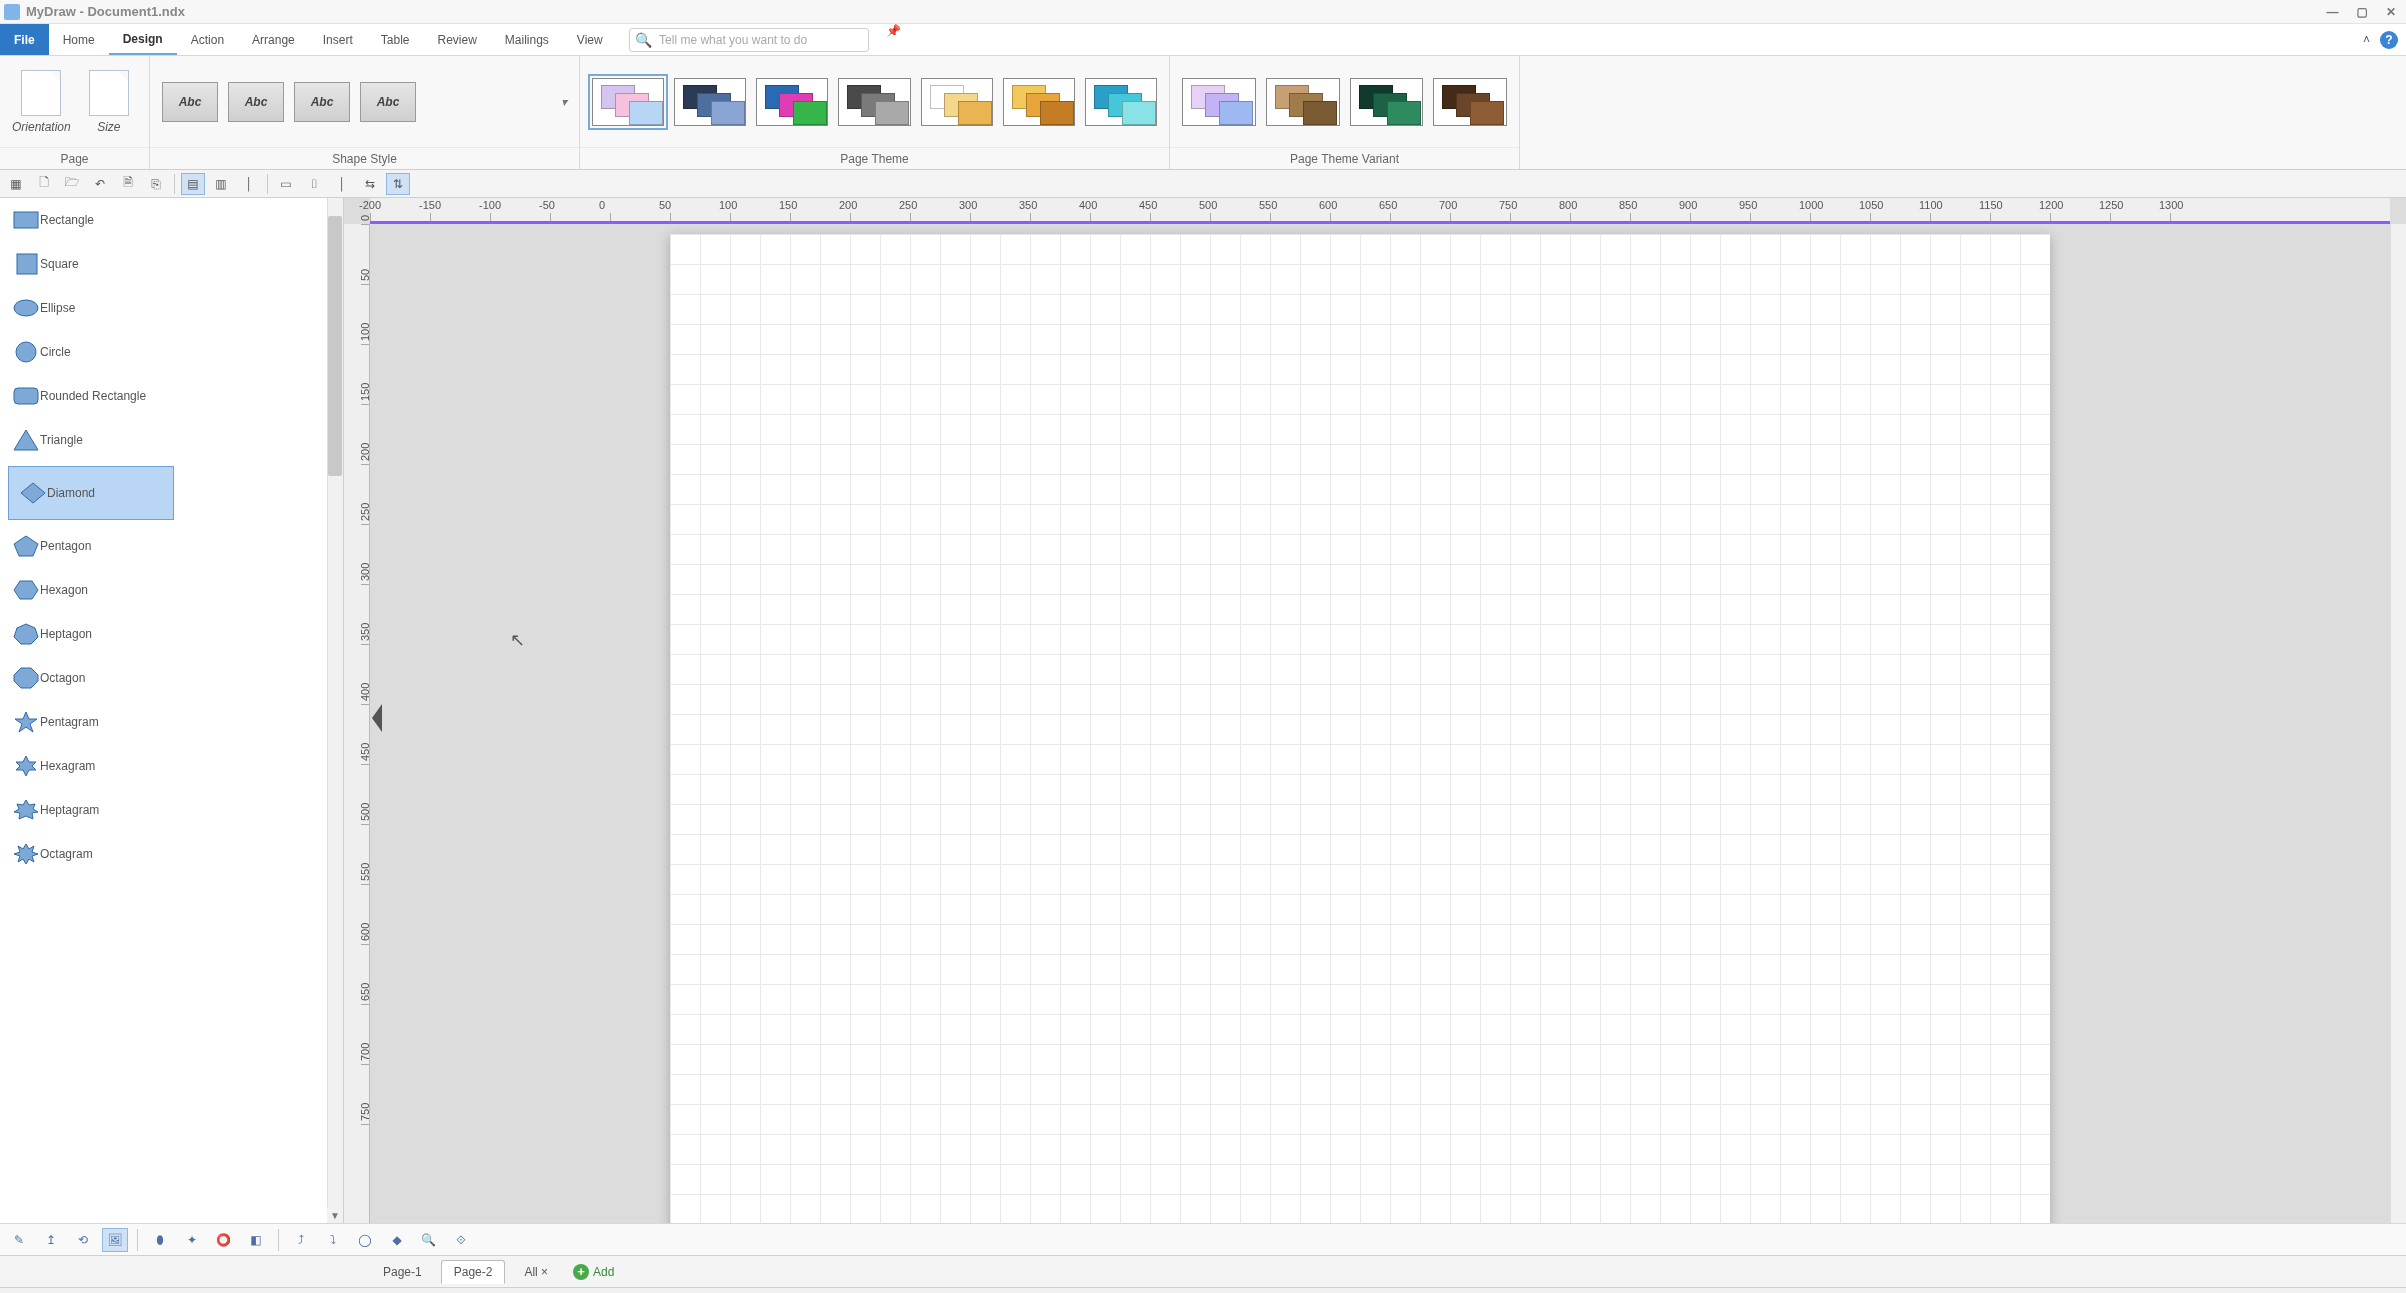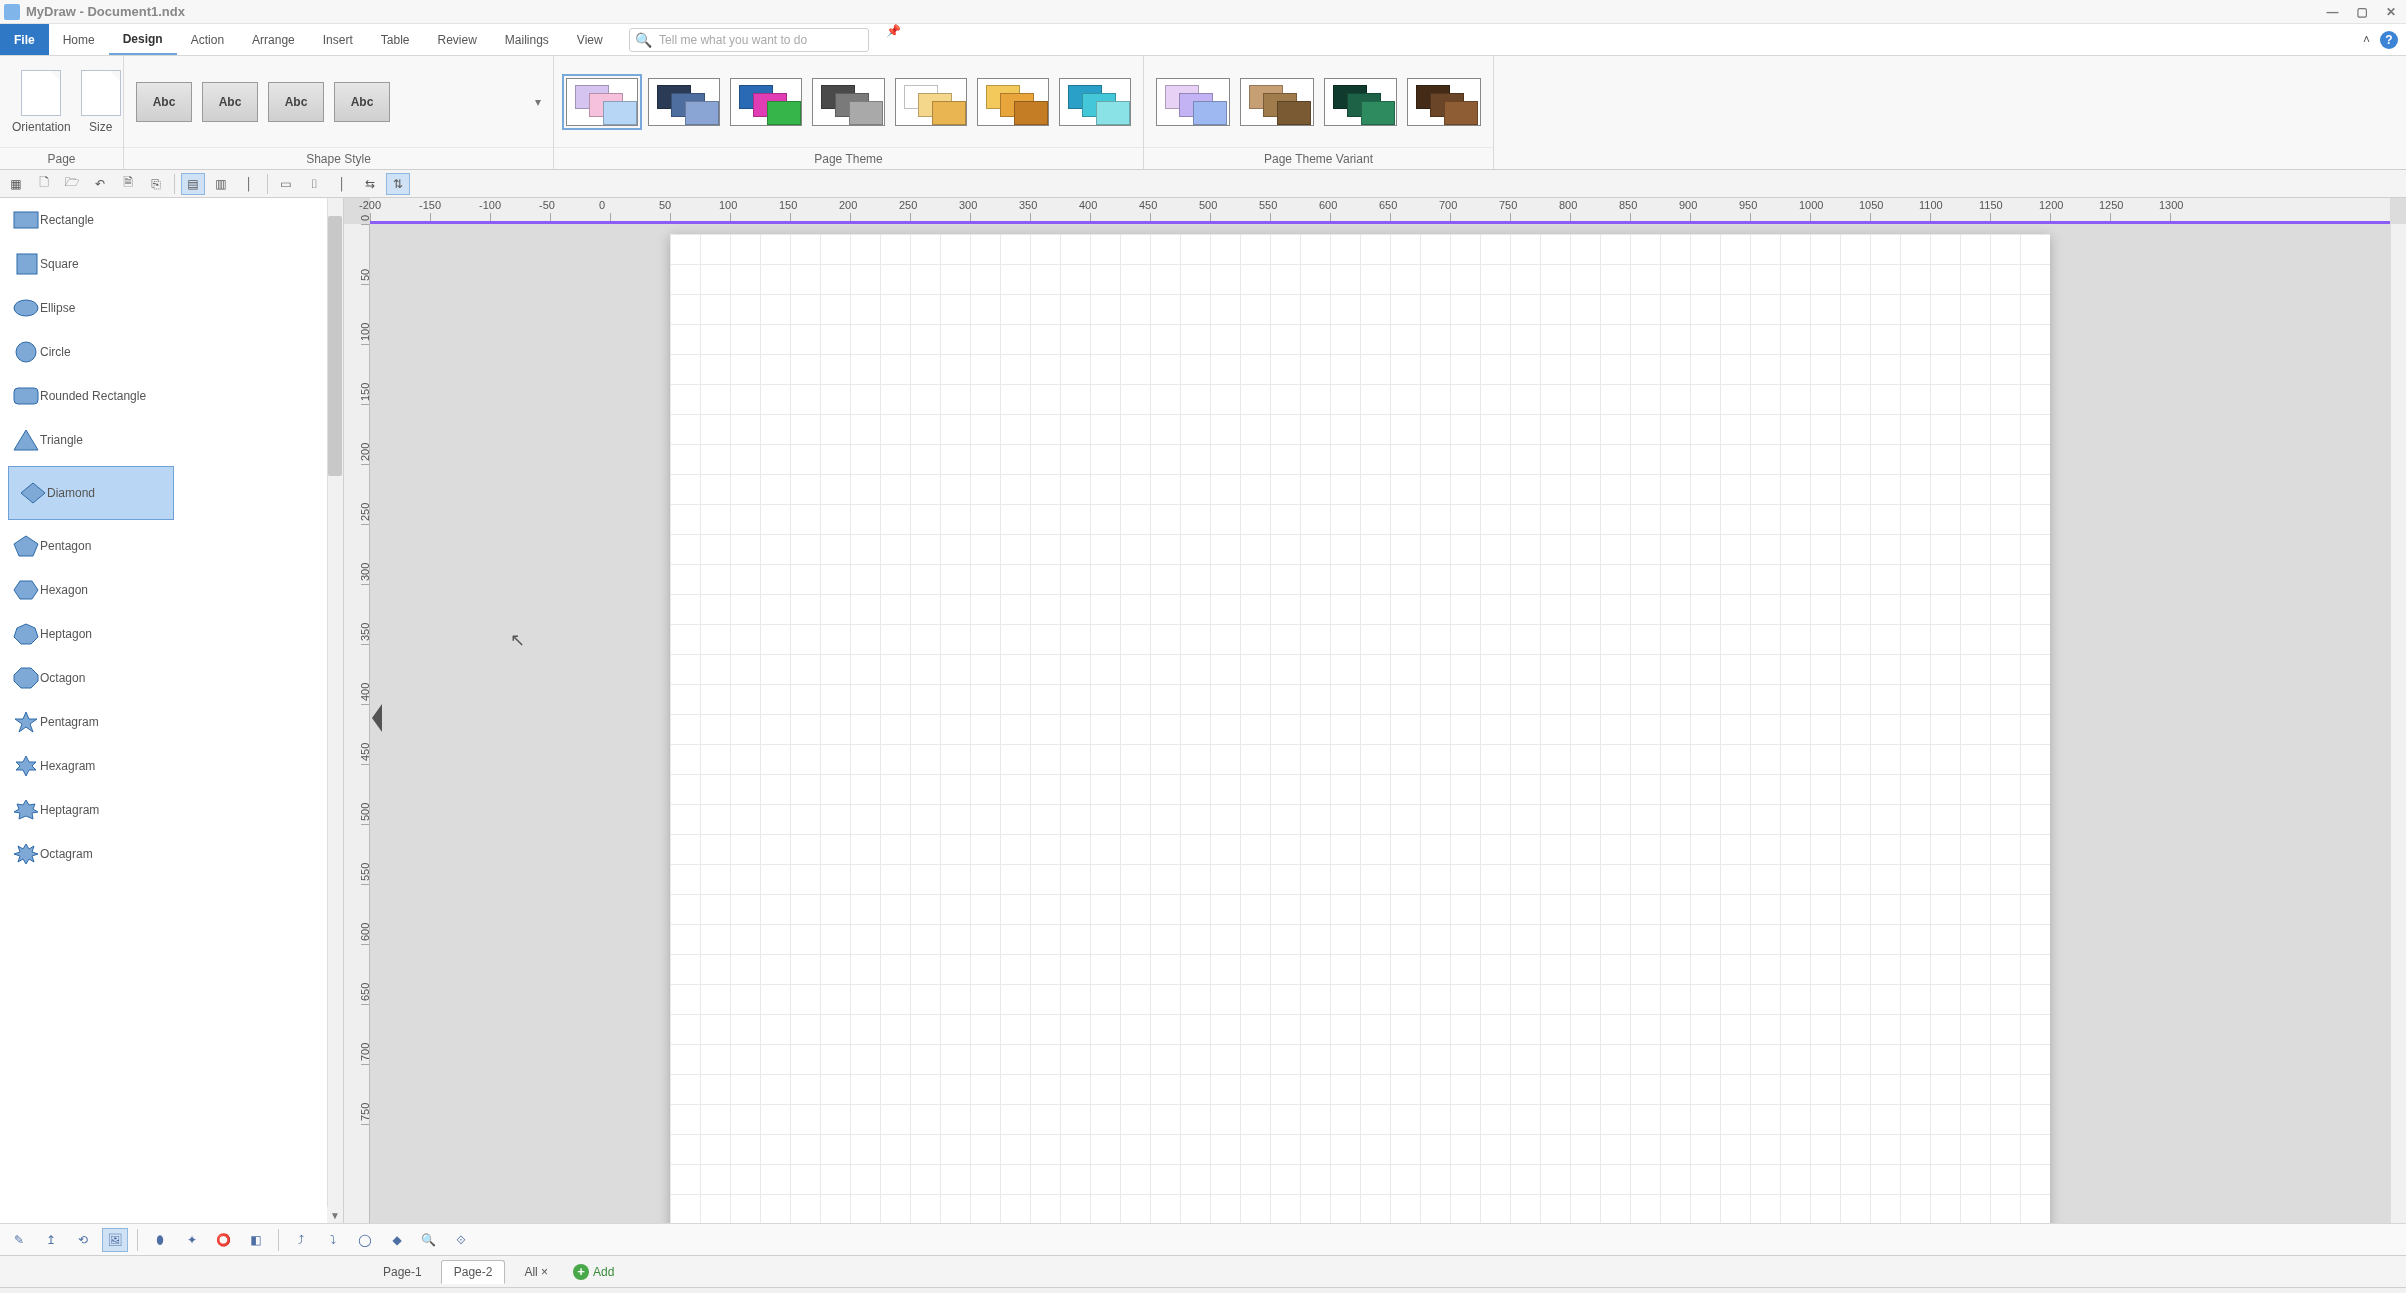--- a/index.html
+++ b/index.html
@@ -17,21 +17,21 @@
 .menu-tab.file { background: #2f78c5; color: #fff; font-weight: 600; }
 .menu-tab.active { border-bottom: 2px solid #6fa5da; color: #333; font-weight: 600; }
 .search-box { margin-left: 12px; display: flex; align-items: center; border: 1px solid #cfcfcf; border-radius: 3px; padding: 0 6px; height: 24px; align-self: center; width: 240px; color: #999; }
 .search-box .mag { margin-right: 6px; font-size: 14px; }
 .menu-help { margin-left: auto; display: flex; align-items: center; gap: 10px; padding-right: 8px; color: #555; }
 .menu-help .help-circ { display:inline-flex; width:18px; height:18px; border-radius:50%; background:#3b84d6; color:#fff; align-items:center; justify-content:center; font-size:12px; font-weight:bold; }
 
 
 .ribbon { height: 114px; border-bottom: 1px solid #cfcfcf; background: #f8f8f8; display: flex; }
 .rib-group { border-right: 1px solid #d9d9d9; display: flex; flex-direction: column; }
-.rib-group .body { flex: 1; display: flex; align-items: center; padding: 6px 12px; gap: 10px; }
+.rib-group .body { flex: 1; display: flex; align-items: center; padding: 6px 12px; gap: 10px; font-style: italic; }
 .rib-group .label { height: 22px; text-align: center; color: #666; font-size: 12px; border-top: 1px solid #e8e8e8; display: flex; align-items: center; justify-content: center; }
 
 .page-btn { display: flex; flex-direction: column; align-items: center; gap: 4px; width: 70px; cursor: pointer; }
 .page-btn .ic { width: 40px; height: 46px; border: 1px solid #b8c4d2; background: #fff; position: relative; }
 .page-btn .ic::after { content:""; position:absolute; right:0; top:0; border-width:0 10px 10px 0; border-style:solid; border-color:transparent #f8f8f8 transparent transparent;}
 .page-btn .txt { color:#555; }
 
 .style-swatch { width: 56px; height: 40px; border: 1px solid #9a9a9a; background: linear-gradient(#e6e6e6,#cfcfcf); display:flex; align-items:center; justify-content:center; color:#444; font-weight:600; cursor:pointer; }
 
 .theme-swatch { width: 76px; height: 48px; border: 1px solid #888; background:#fff; cursor:pointer; position: relative; }
@@ -128,21 +128,21 @@
     <span style="color:#a9a9a9">Tell me what you want to do</span>
   </div>
   <span style="margin-left:18px;color:#777">📌</span>
   <div class="menu-help">
     <span>˄</span>
     <span class="help-circ">?</span>
   </div>
 </div>
 
 <div class="ribbon">
-  <div class="rib-group" style="width:124px">
+  <div class="rib-group" style="width:150px">
     <div class="body">
       <div class="page-btn">
         <div class="ic"></div>
         <div class="txt">Orientation</div>
       </div>
       <div class="page-btn">
         <div class="ic"></div>
         <div class="txt">Size</div>
       </div>
     </div>

